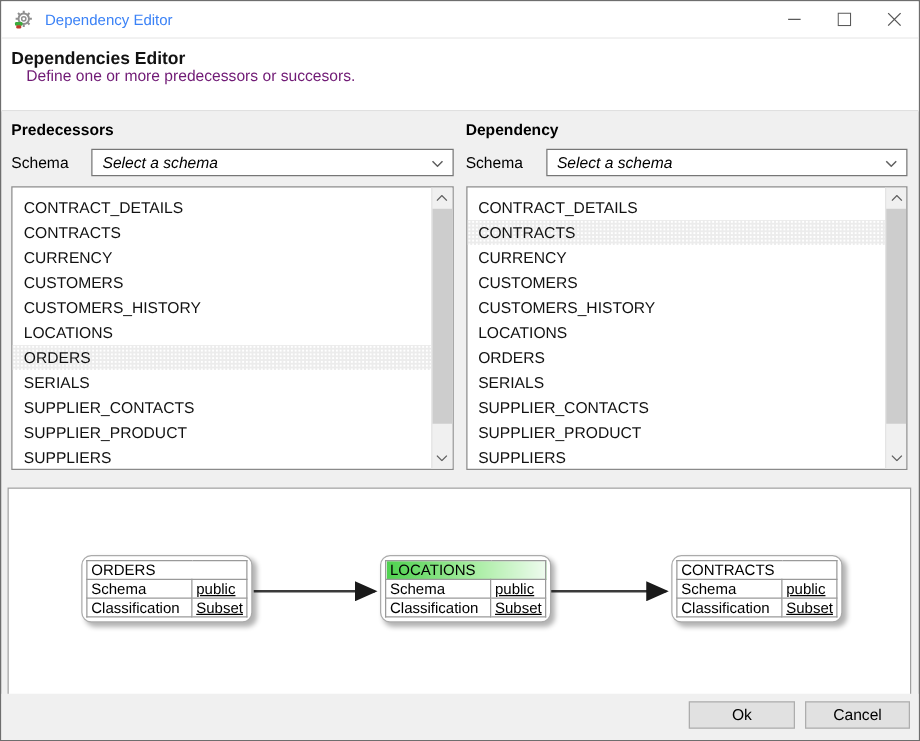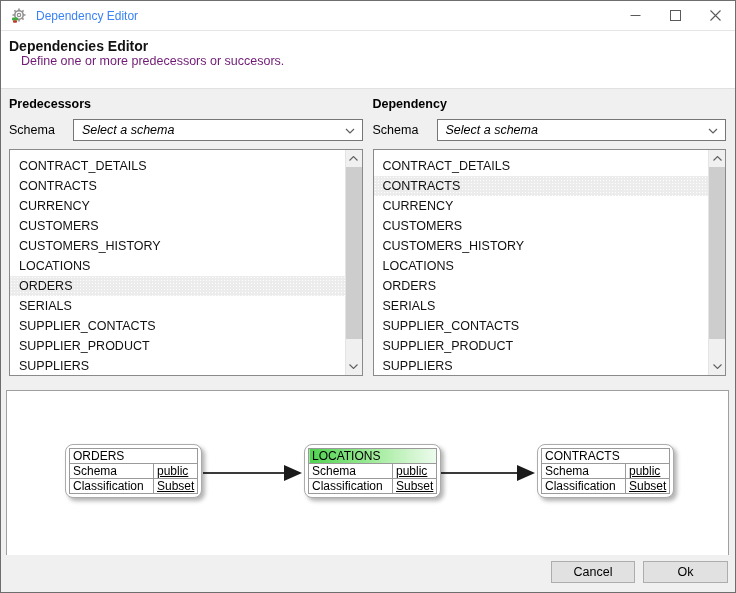--- a/index.html
+++ b/index.html
@@ -284,17 +284,17 @@
         <tr>
           <td class="lab">Classification</td>
           <td class="val">Subset</td>
         </tr>
       </tbody>
         </table>
     </div>
   </div>
 
   <div class="footer">
+    <button class="btn">Ok</button>
     <button class="btn" style="width:84px;">Cancel</button>
-    <button class="btn">Ok</button>
   </div>
 
 </div>
 
 </body></html>

